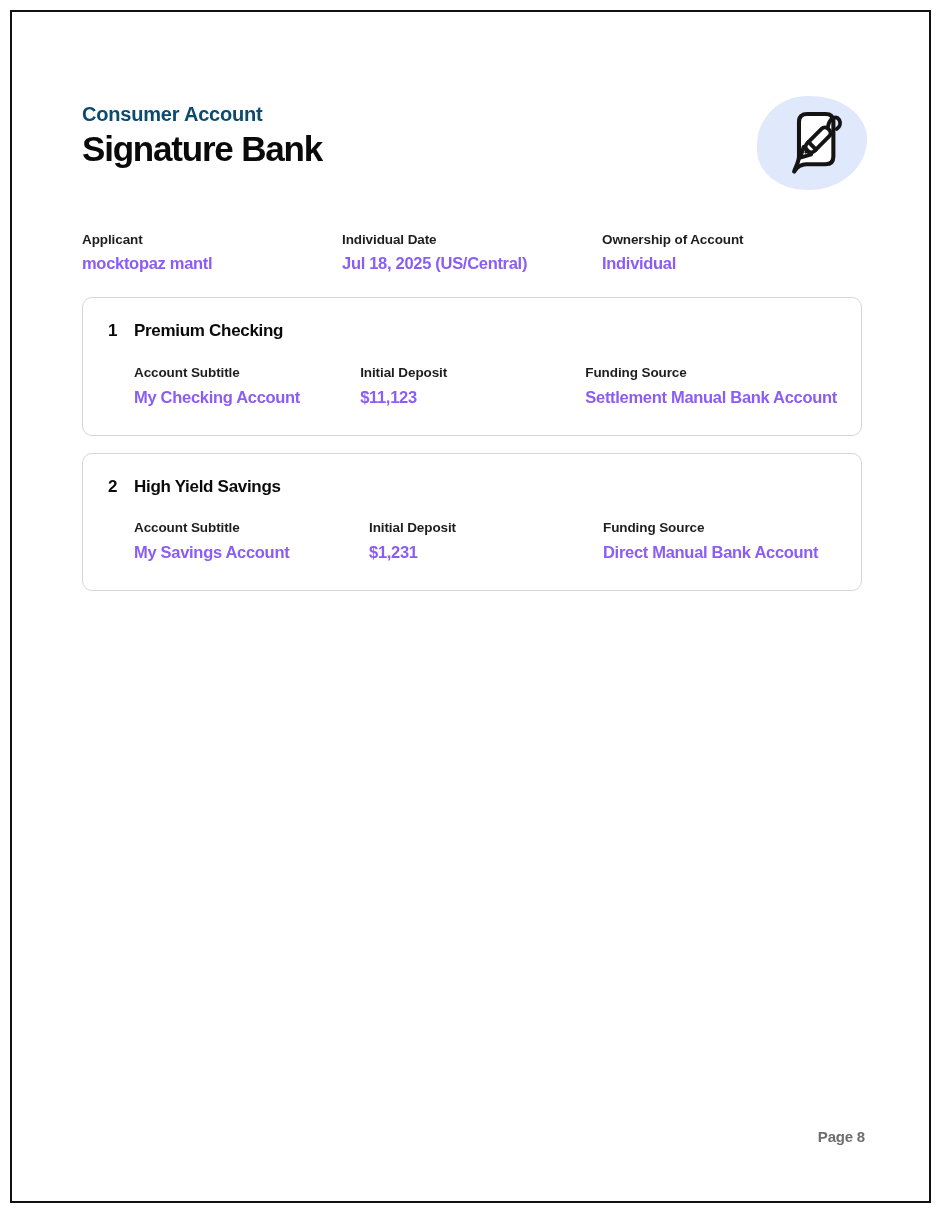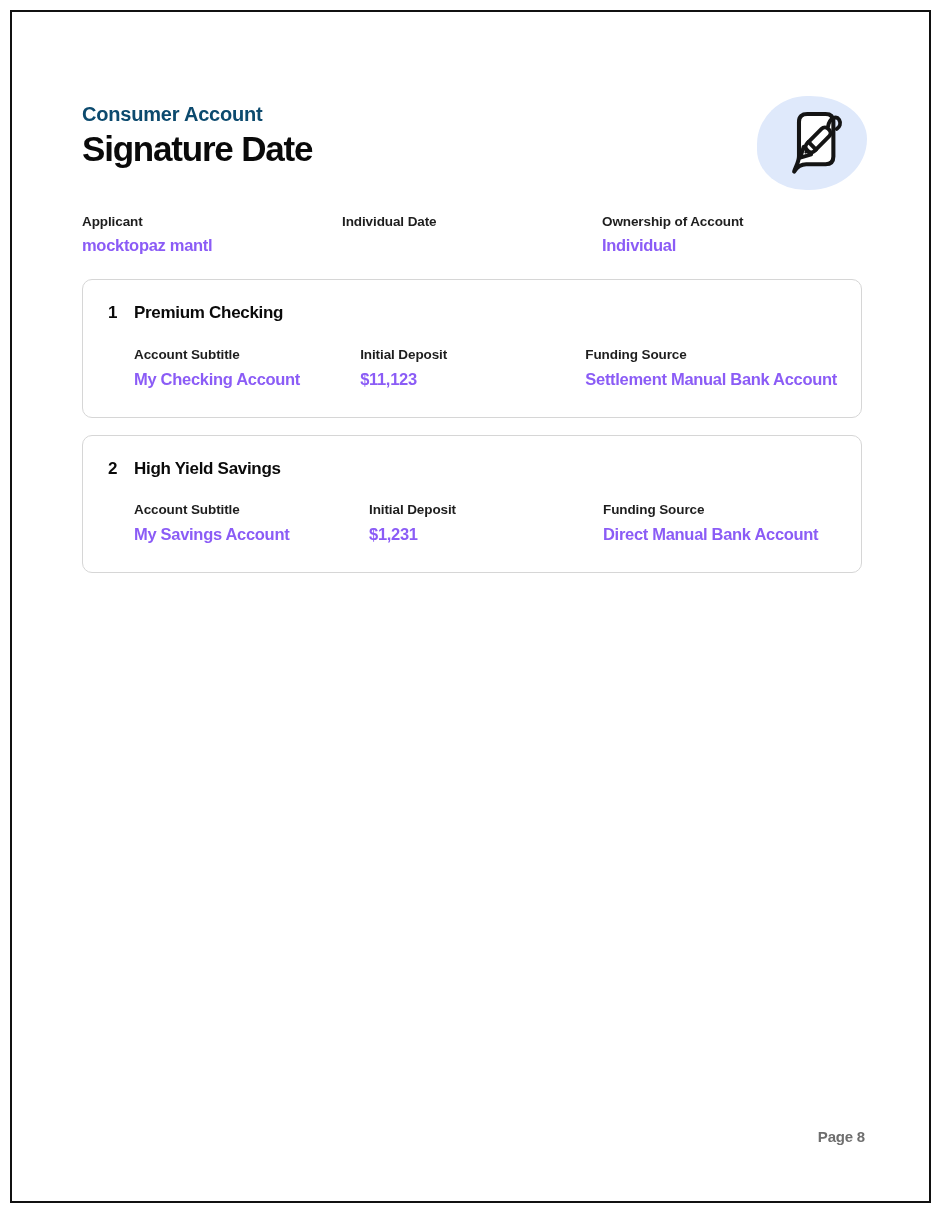--- a/index.html
+++ b/index.html
@@ -58,21 +58,21 @@
     border-radius: 47% 53% 54% 46% / 53% 47% 56% 44%;
   }
   .icon-blob svg {
     position: absolute;
     left: 26px;
     top: 8px;
   }
   
   .info-row {
     display: flex;
-    margin-top: 46px;
+    margin-top: 64px;
   }
   .info-field { box-sizing: border-box; }
   .info-field:nth-child(1) { width: 260px; }
   .info-field:nth-child(2) { width: 260px; }
   .info-field:nth-child(3) { flex: 1; }
   .f-label {
     font-size: 13.5px;
     font-weight: 700;
     letter-spacing: -0.1px;
     color: #1e1e1e;
@@ -127,21 +127,21 @@
 </style>
 </head>
 <body>
 
 <div class="page">
   <div class="page-border"></div>
 
   <div class="content">
 
     <div class="eyebrow">Consumer Account</div>
-    <h1 class="doc-title">Signature Date</h1>
+    <h1 class="doc-title">Signature Bank</h1>
 
     <div class="icon-blob">
       <svg width="62" height="78" viewBox="0 0 64 74">
         <g fill="none" stroke="#141414" stroke-width="4.2" stroke-linecap="round" stroke-linejoin="round">
 
           <path d="M25 7 H44 Q52 7 52 15 V51 Q52 59 44 59 H24 C18.5 59 14.5 62 11.5 66.5 C13.5 60.5 16.5 56.5 16.5 50.5 V15 Q16.5 7 25 7 Z" fill="#ffffff"></path>
 
           <g transform="rotate(-45 33 37)" stroke-width="4">
             <rect x="22" y="31.5" width="31" height="11" rx="5"></rect>
             <line x1="29" y1="31.5" x2="29" y2="42.5"></line>
@@ -154,20 +154,21 @@
       </svg>
     </div>
 
     <section class="info-row">
       <div class="info-field">
         <div class="f-label">Applicant</div>
         <div class="f-value">mocktopaz mantl</div>
       </div>
       <div class="info-field">
         <div class="f-label">Individual Date</div>
+        <div class="f-value">Jul 18, 2025 (US/Central)</div>
       </div>
       <div class="info-field">
         <div class="f-label">Ownership of Account</div>
         <div class="f-value">Individual</div>
       </div>
     </section>
 
     <section class="account-card first">
       <div class="card-head">
         <span class="card-number">1</span>

